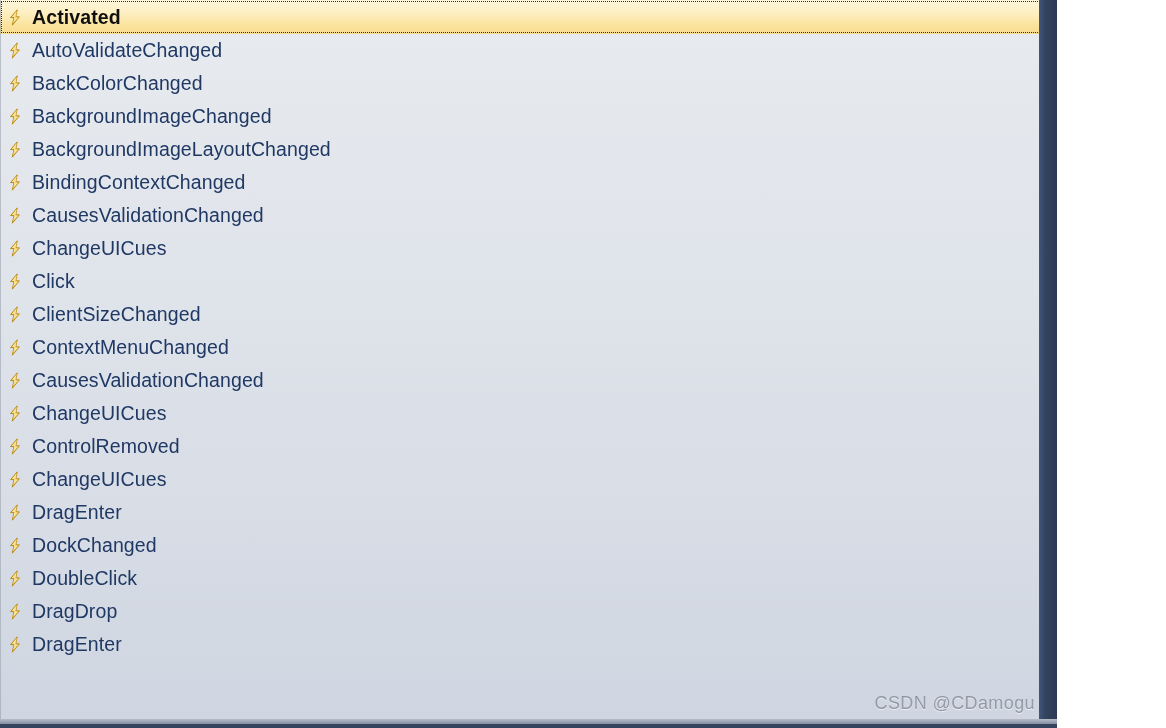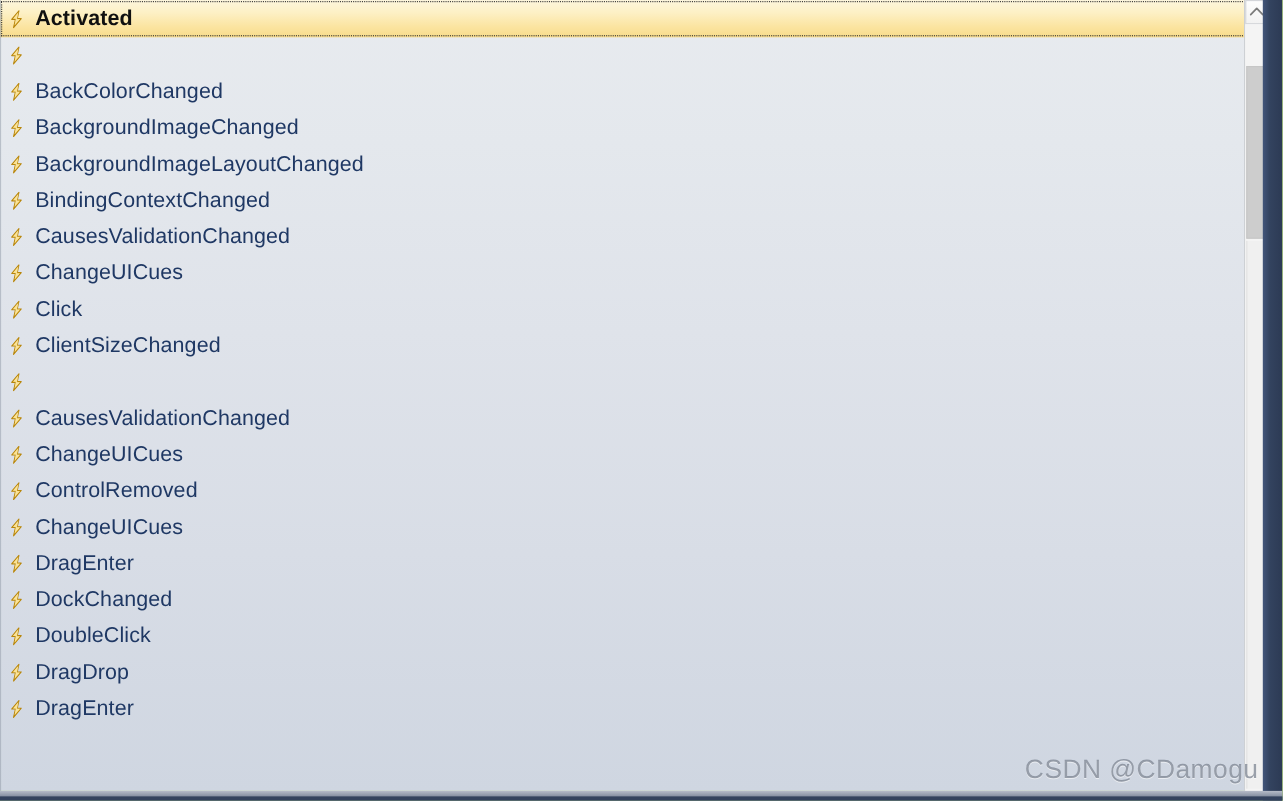--- a/index.html
+++ b/index.html
@@ -10,24 +10,24 @@
   body {
     width: 1166px;
     height: 728px;
     overflow: hidden;
     font-family: "Liberation Sans", sans-serif;
   }
 
   
   #properties-window {
     position: relative;
-    width: 1166px;
+    width: 1057px;
     height: 728px;
     box-sizing: border-box;
-    background: #bef264;
+    background: #e5e5e5;
     overflow: hidden;
   }
 
   
   .frame-edge-right {
     position: absolute;
     top: 0;
     right: 0;
     width: 18px;
     height: 728px;
@@ -196,21 +196,21 @@
     border-left: 1px solid #e2e2e2;
     border-right: 1px solid #e2e2e2;
     box-sizing: border-box;
   }
 
   
   #watermark {
     position: absolute;
     right: 22px;
     bottom: 14px;
-    font-size: 24px;
+    font-size: 18px;
     color: rgba(118,126,140,0.72);
     font-family: "Liberation Sans", sans-serif;
     letter-spacing: 0.4px;
     z-index: 35;
     white-space: nowrap;
     pointer-events: none;
     text-shadow: 0 1px 0 rgba(255,255,255,0.55);
   }
 </style>
 </head>
@@ -239,20 +239,21 @@
           <svg class="bolt" viewBox="0 0 16 16" xmlns="http://www.w3.org/2000/svg">
             <defs>
               <linearGradient id="bg1" x1="0" y1="0" x2="1" y2="1">
                 <stop offset="0%" stop-color="#fdf0b8"></stop>
                 <stop offset="45%" stop-color="#f4c council"></stop>
               </linearGradient>
             </defs>
             <path d="M9.6 0.8 L3.4 8.1 L6.6 8.1 L5.0 15.2 L11.6 7.4 L8.2 7.4 Z" fill="#f6cf6a" stroke="#b8860b" stroke-width="0.9" stroke-linejoin="round"></path>
             <path d="M9.2 1.8 L4.7 7.6 L6.9 7.6 L5.9 13.0 L10.4 7.9 L8.0 7.9 Z" fill="#fbe9a8" opacity="0.75"></path>
           </svg>
+          <span class="event-label">AutoValidateChanged</span>
         </div>
         <div class="event-row">
           <svg class="bolt" viewBox="0 0 16 16" xmlns="http://www.w3.org/2000/svg">
             <defs>
               <linearGradient id="bg1" x1="0" y1="0" x2="1" y2="1">
                 <stop offset="0%" stop-color="#fdf0b8"></stop>
                 <stop offset="45%" stop-color="#f4c council"></stop>
               </linearGradient>
             </defs>
             <path d="M9.6 0.8 L3.4 8.1 L6.6 8.1 L5.0 15.2 L11.6 7.4 L8.2 7.4 Z" fill="#f6cf6a" stroke="#b8860b" stroke-width="0.9" stroke-linejoin="round"></path>
@@ -355,20 +356,21 @@
           <svg class="bolt" viewBox="0 0 16 16" xmlns="http://www.w3.org/2000/svg">
             <defs>
               <linearGradient id="bg1" x1="0" y1="0" x2="1" y2="1">
                 <stop offset="0%" stop-color="#fdf0b8"></stop>
                 <stop offset="45%" stop-color="#f4c council"></stop>
               </linearGradient>
             </defs>
             <path d="M9.6 0.8 L3.4 8.1 L6.6 8.1 L5.0 15.2 L11.6 7.4 L8.2 7.4 Z" fill="#f6cf6a" stroke="#b8860b" stroke-width="0.9" stroke-linejoin="round"></path>
             <path d="M9.2 1.8 L4.7 7.6 L6.9 7.6 L5.9 13.0 L10.4 7.9 L8.0 7.9 Z" fill="#fbe9a8" opacity="0.75"></path>
           </svg>
+          <span class="event-label">ContextMenuChanged</span>
         </div>
         <div class="event-row">
           <svg class="bolt" viewBox="0 0 16 16" xmlns="http://www.w3.org/2000/svg">
             <defs>
               <linearGradient id="bg1" x1="0" y1="0" x2="1" y2="1">
                 <stop offset="0%" stop-color="#fdf0b8"></stop>
                 <stop offset="45%" stop-color="#f4c council"></stop>
               </linearGradient>
             </defs>
             <path d="M9.6 0.8 L3.4 8.1 L6.6 8.1 L5.0 15.2 L11.6 7.4 L8.2 7.4 Z" fill="#f6cf6a" stroke="#b8860b" stroke-width="0.9" stroke-linejoin="round"></path>

